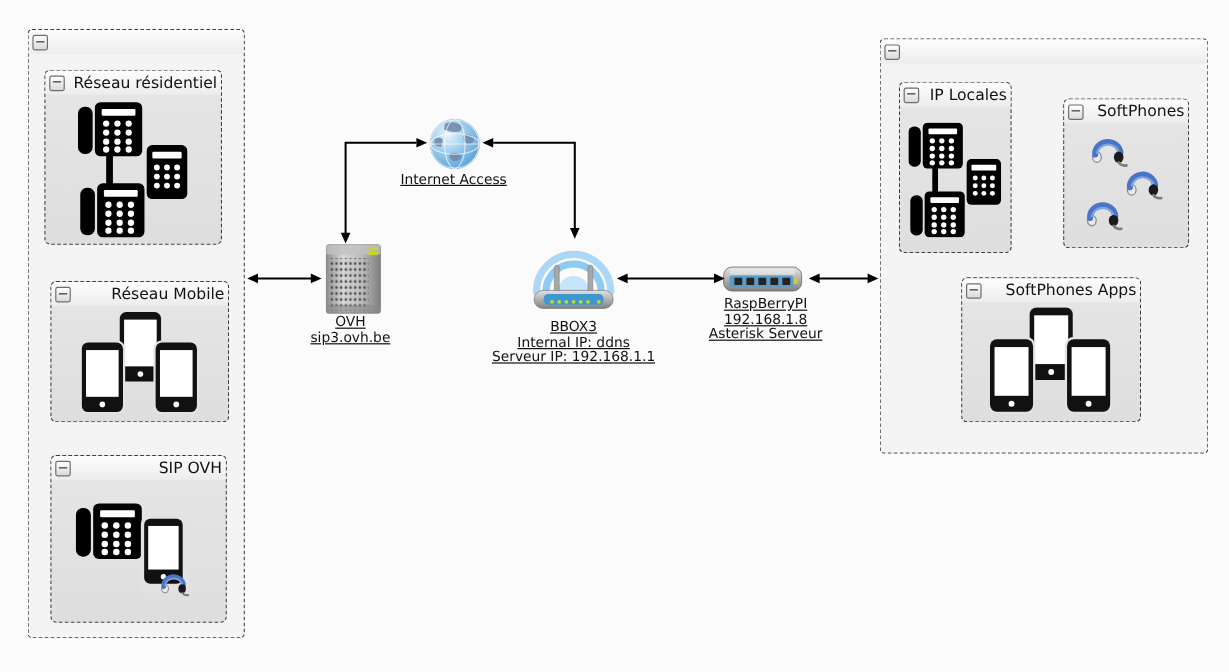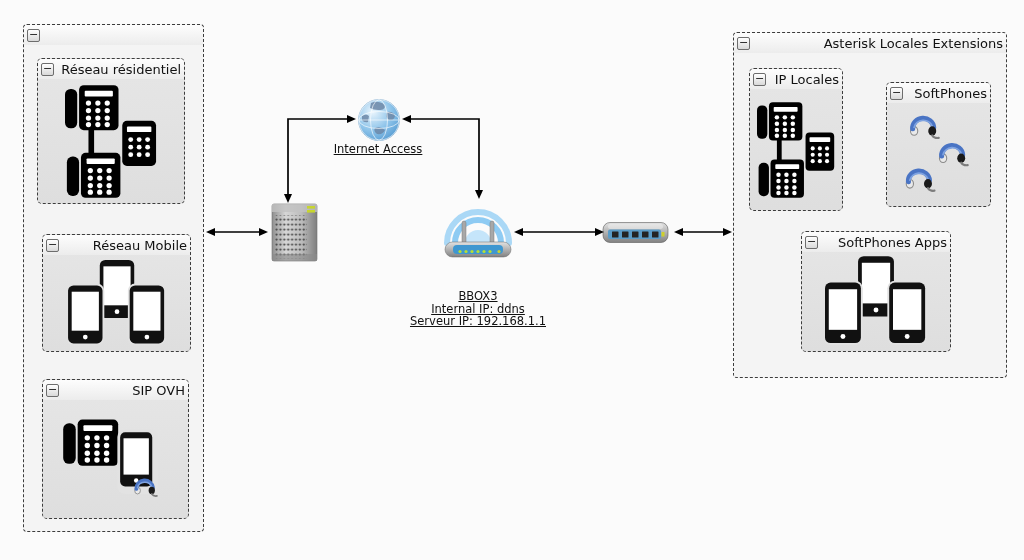--- a/index.html
+++ b/index.html
@@ -166,21 +166,20 @@
           <use href="#def-smartphone" transform="translate(62,20) scale(0.92)"></use>
           <use href="#def-headset" transform="translate(76,66) scale(0.62)"></use>
         </svg>
       </div>
     </div>
   </div>
 
   <div class="group" style="left:733px; top:32px; width:274px; height:346px;">
     <div class="ghead">
       <span class="minus">−</span>
-      <span class="gtitle">Asterisk Locales Extensions</span>
     </div>
 
     <div class="subgroup" style="left:15px; top:35px; width:94px; height:143px;">
       <div class="ghead">
         <span class="minus">−</span>
         <span class="gtitle">IP Locales</span>
       </div>
       <div class="gbody">
         <svg width="78" height="96" viewBox="0 0 98 120">
           <use href="#def-phonegroup"></use>
@@ -236,20 +235,24 @@
 
   <div class="node" style="left:271px; top:203px;">
     <svg width="48" height="59" viewBox="0 0 48 59">
       <rect x="1" y="1" width="45" height="57" rx="2" fill="url(#gServ)" stroke="#6e6e6e" stroke-width="0.6"></rect>
       <rect x="1" y="1" width="45" height="8" fill="#c2c2c2" opacity="0.8"></rect>
       <rect x="36" y="3" width="8" height="2.6" fill="#c7d52e"></rect>
       <rect x="36" y="7" width="8" height="2.6" fill="#c7d52e"></rect>
       <rect x="4" y="12" width="32" height="44" fill="url(#holes)"></rect>
       <rect x="1" y="51" width="45" height="7" fill="#8a8a8a" opacity="0.65"></rect>
     </svg>
+  </div>
+  <div class="nodelabel" style="left:222px; top:262px; width:140px;">
+    <div>OVH</div>
+    <div>sip3.ovh.be</div>
   </div>
 
   <div class="node" style="left:443px; top:197px;">
     <svg width="70" height="64" viewBox="0 0 70 64">
       <path d="M22,46 A13,13 0 0 1 48,46 Z" fill="#c5e5fa"></path>
       <path d="M12,46 A23,23 0 0 1 58,46" fill="none" stroke="#8ecbf3" stroke-width="6" stroke-linecap="round"></path>
       <path d="M4,46 A31,31 0 0 1 66,46" fill="none" stroke="#aad8f6" stroke-width="6" stroke-linecap="round"></path>
       <rect x="19" y="24" width="4" height="24" rx="2" fill="#a8a8a8" stroke="#7a7a7a" stroke-width="0.5"></rect>
       <rect x="47" y="24" width="4" height="24" rx="2" fill="#a8a8a8" stroke="#7a7a7a" stroke-width="0.5"></rect>
       <rect x="2" y="45" width="66" height="15" rx="7.5" fill="url(#gBody)" stroke="#666" stroke-width="0.5"></rect>
@@ -258,41 +261,46 @@
         <circle cx="17" cy="54.5" r="1.6"></circle>
           <circle cx="23" cy="54.5" r="1.6"></circle>
           <circle cx="29" cy="54.5" r="1.6"></circle>
         <circle cx="35" cy="54.5" r="1.6"></circle>
           <circle cx="41" cy="54.5" r="1.6"></circle>
           <circle cx="47" cy="54.5" r="1.6"></circle>
       </g>
       <circle cx="56" cy="54.5" r="1.6" fill="#ccd42e"></circle>
     </svg>
   </div>
-  <div class="nodelabel" style="left:398px; top:266px; width:160px;margin-top:24px;">
+  <div class="nodelabel" style="left:398px; top:266px; width:160px;">
     <div>BBOX3</div>
     <div>Internal IP: ddns</div>
     <div>Serveur IP: 192.168.1.1</div>
   </div>
 
   <div class="node" style="left:602px; top:221px;">
     <svg width="68" height="23" viewBox="0 0 68 23">
       <rect x="1" y="1.5" width="65" height="20" rx="7" fill="url(#gBody)" stroke="#5a5a5a" stroke-width="0.6"></rect>
       <rect x="6" y="3" width="55" height="5" rx="2.5" fill="#efefef" opacity="0.55"></rect>
       <rect x="6" y="8.5" width="53" height="9.5" rx="2" fill="#5a9cc8"></rect>
       <g fill="#242424">
         <rect x="10" y="10.5" width="6.5" height="6" rx="0.5"></rect>
         <rect x="20" y="10.5" width="6.5" height="6" rx="0.5"></rect>
         <rect x="30" y="10.5" width="6.5" height="6" rx="0.5"></rect>
         <rect x="40" y="10.5" width="6.5" height="6" rx="0.5"></rect>
         <rect x="50" y="10.5" width="6.5" height="6" rx="0.5"></rect>
       </g>
       <rect x="59.5" y="11" width="3" height="4.5" fill="#cdd02c"></rect>
     </svg>
   </div>
+  <div class="nodelabel" style="left:558px; top:247px; width:160px;">
+    <div>RaspBerryPI</div>
+    <div>192.168.1.8</div>
+    <div>Asterisk Serveur</div>
+  </div>
 
   <svg class="arrows" width="1024" height="560">
     <g stroke="#000" stroke-width="1.7" fill="#000">
 
       <line x1="214" y1="232" x2="260" y2="232"></line>
       <polygon points="206,232 215,228 215,236" stroke="none"></polygon>
       <polygon points="268,232 259,228 259,236" stroke="none"></polygon>
 
       <polyline points="288,196 288,119 347,119" fill="none"></polyline>
       <polygon points="288,203 284,194 292,194" stroke="none"></polygon>

